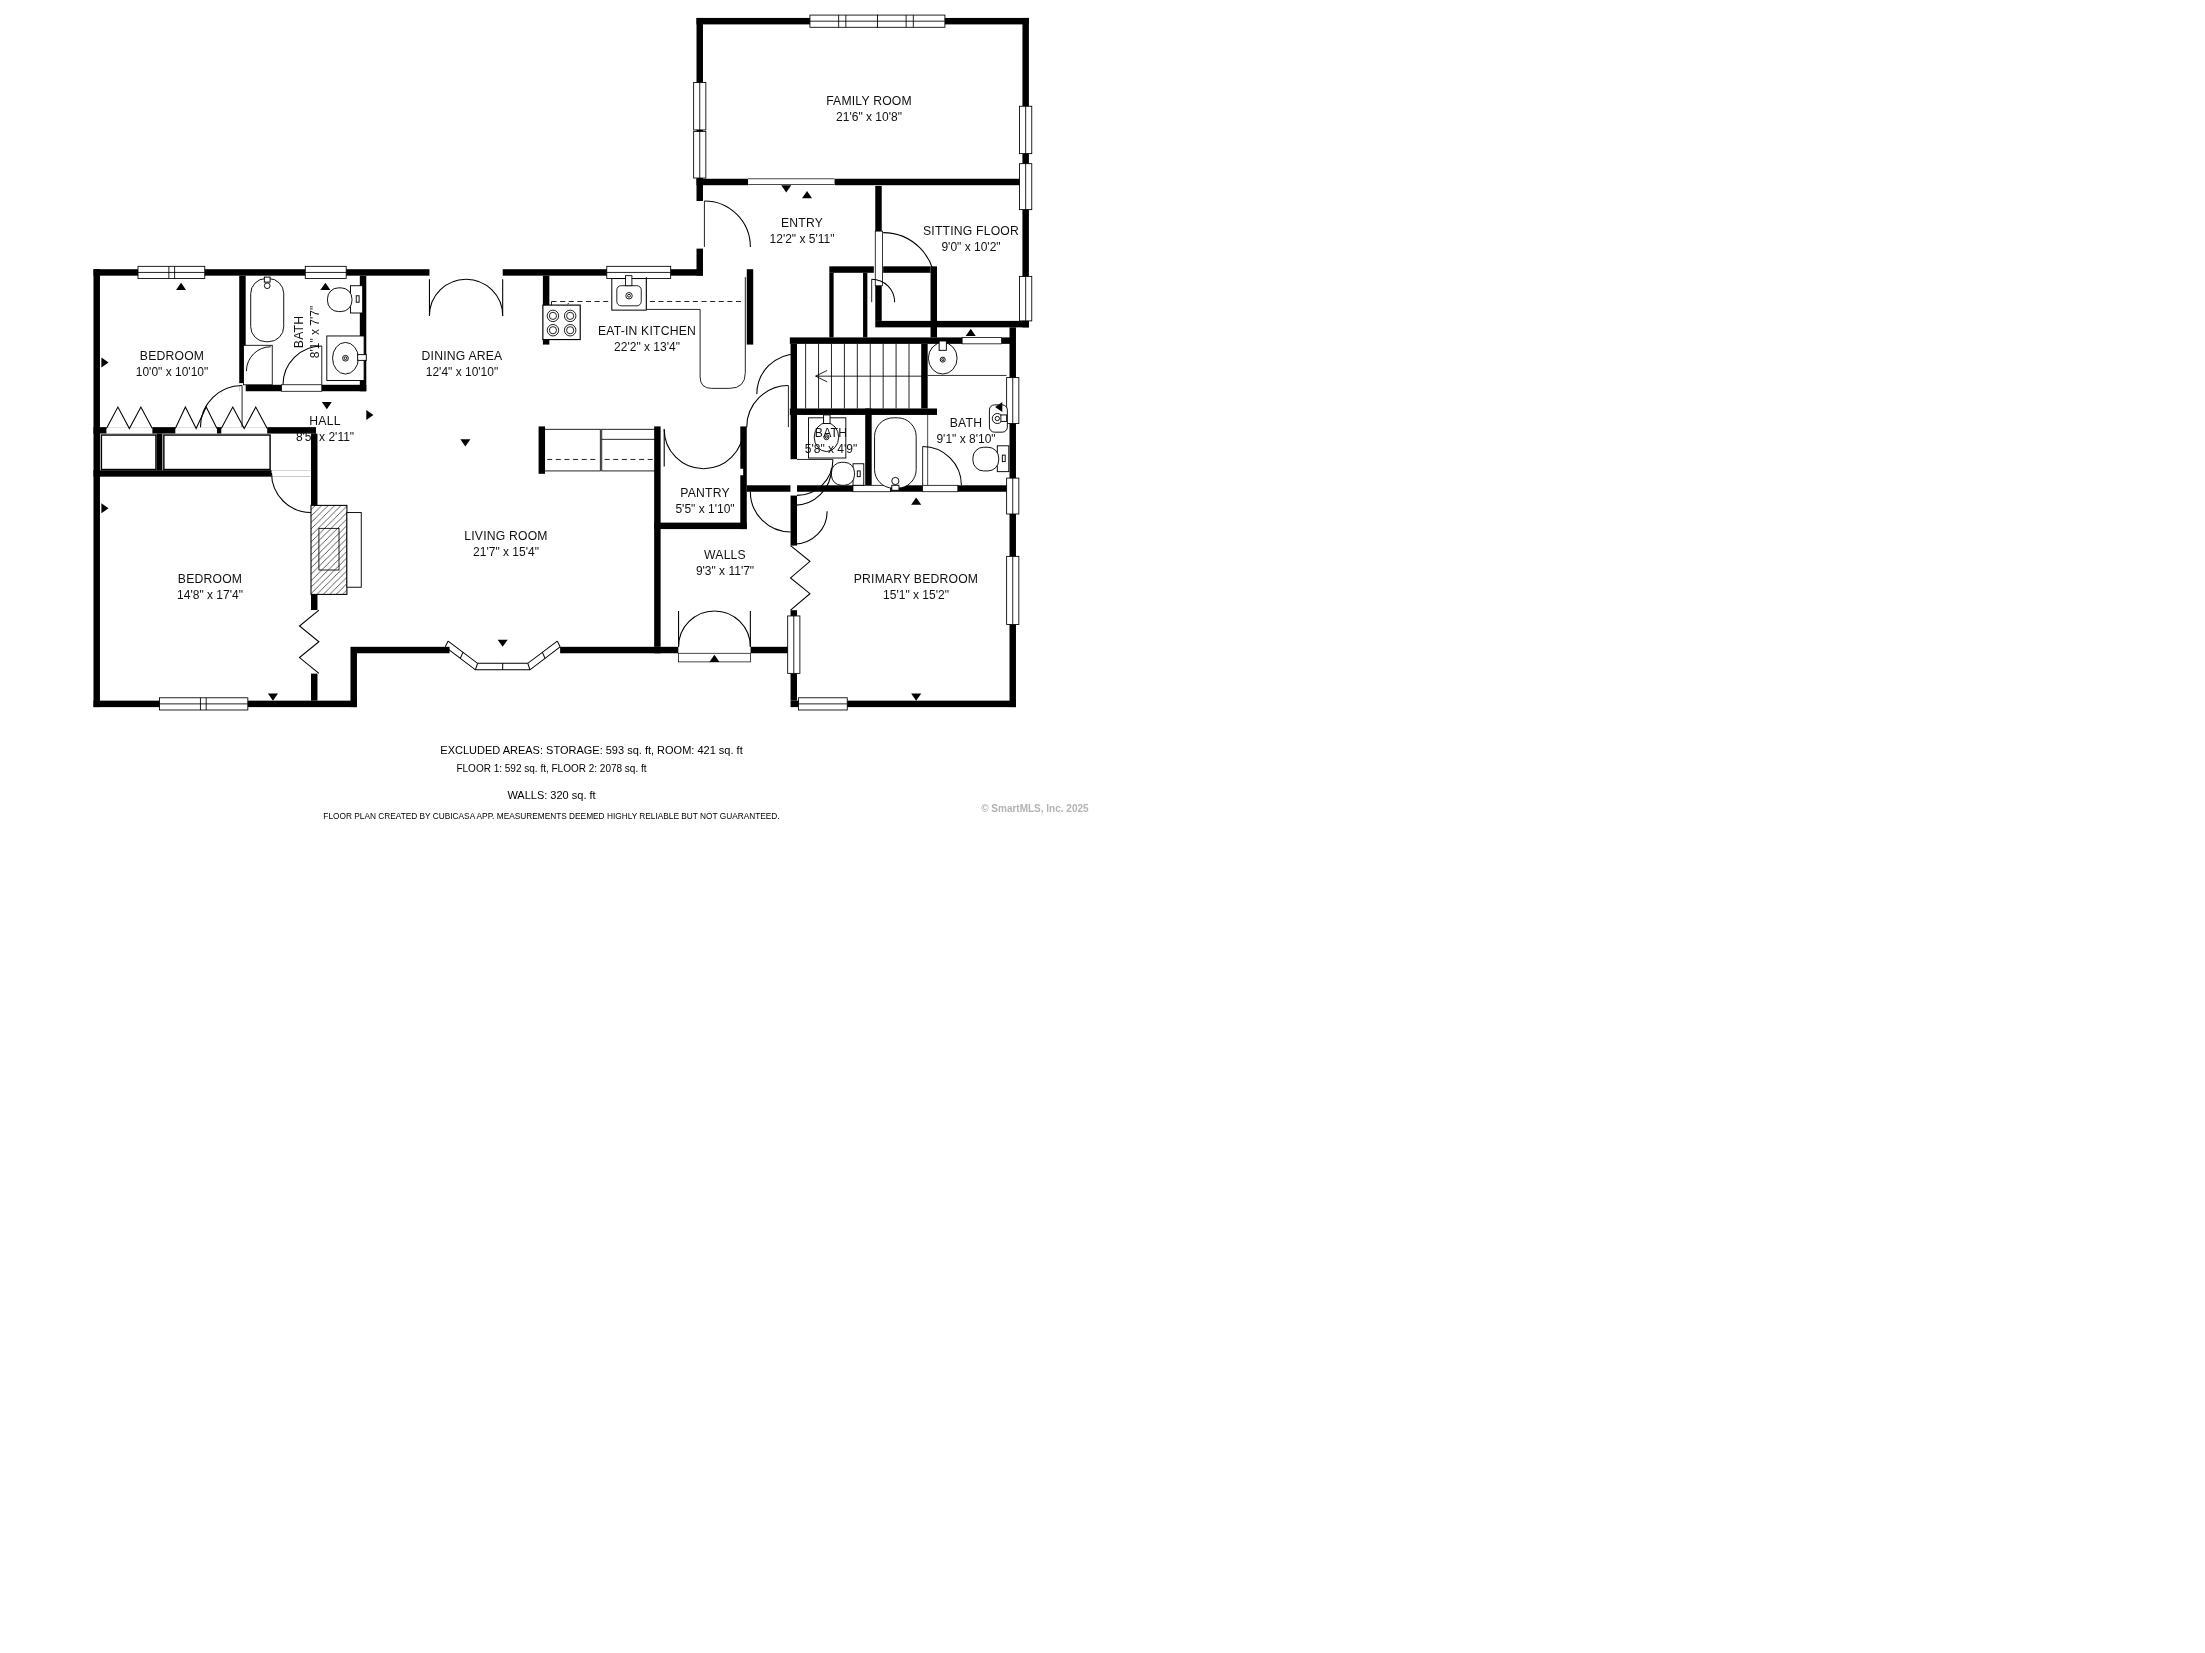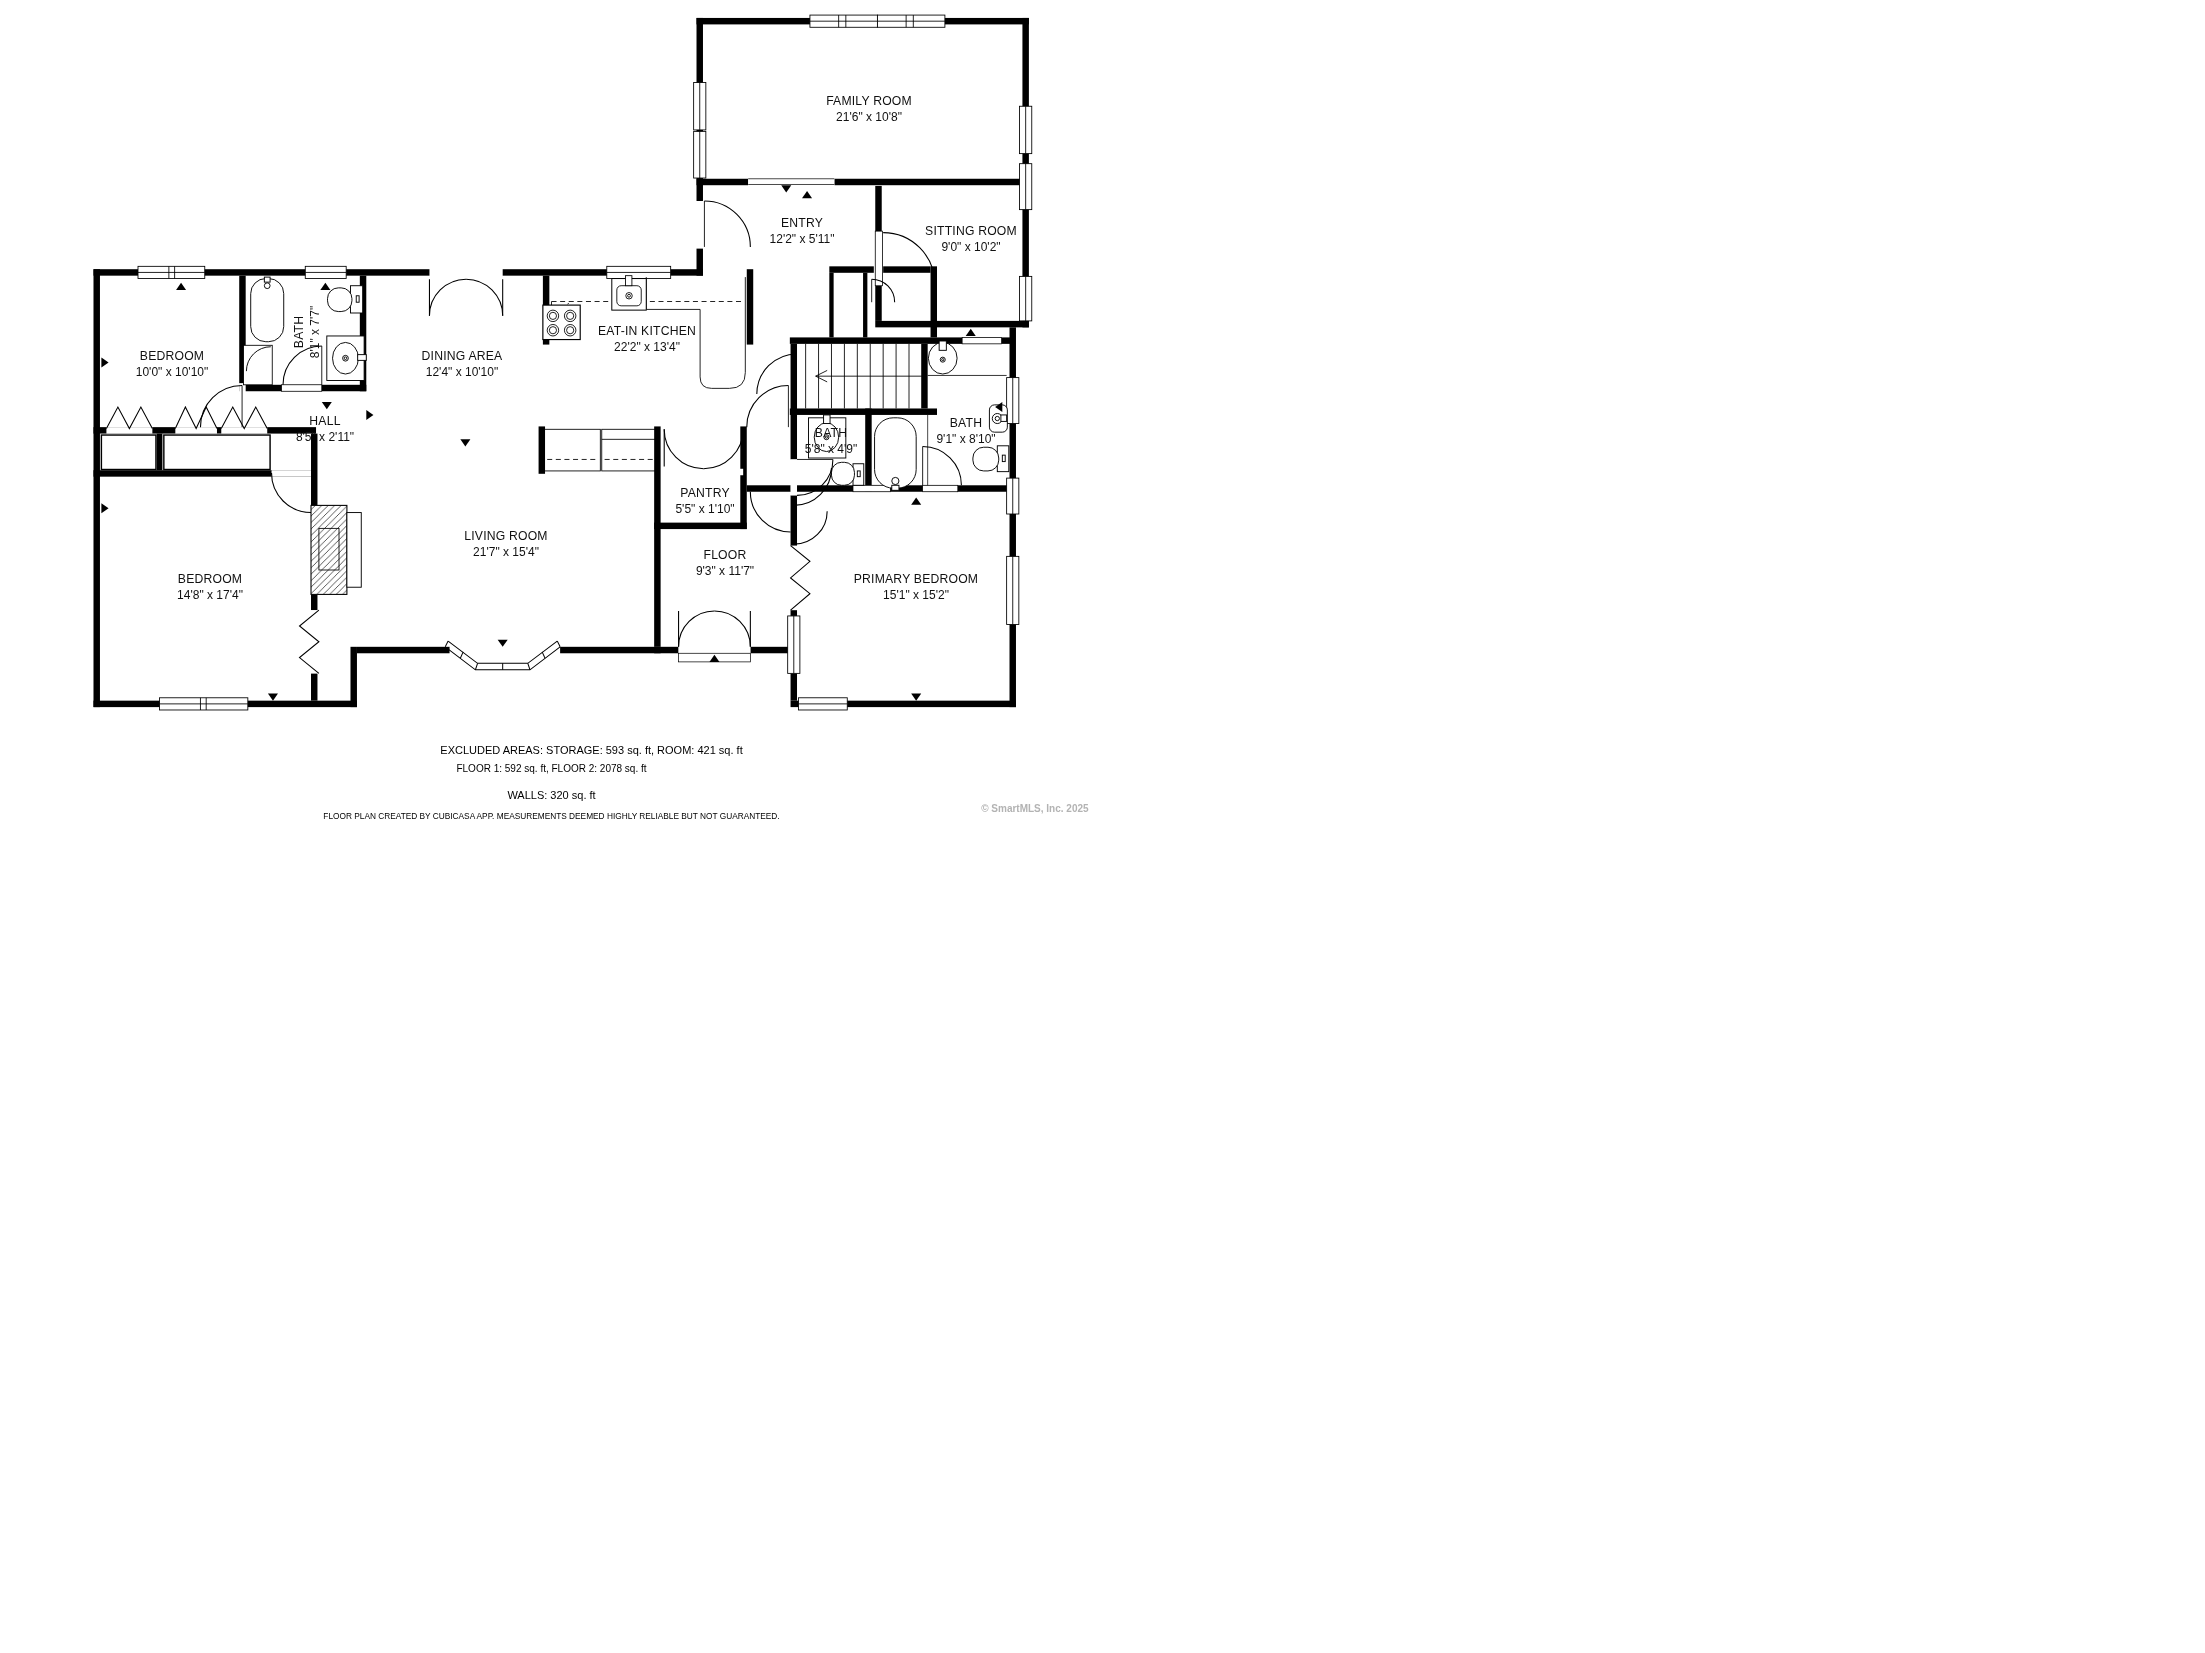--- a/index.html
+++ b/index.html
@@ -417,21 +417,21 @@
 
 <div class="room-label" style="left:869px;top:93px;">
   <div class="rname">FAMILY ROOM</div>
       <div class="rdims">21'6" x 10'8"</div>
 </div>
 <div class="room-label" style="left:802px;top:215px;">
   <div class="rname">ENTRY</div>
       <div class="rdims">12'2" x 5'11"</div>
 </div>
 <div class="room-label" style="left:971px;top:223px;">
-  <div class="rname">SITTING ROOM</div>
+  <div class="rname">SITTING FLOOR</div>
       <div class="rdims">9'0" x 10'2"</div>
 </div>
 <div class="room-label" style="left:172px;top:348px;">
   <div class="rname">BEDROOM</div>
       <div class="rdims">10'0" x 10'10"</div>
 </div>
 <div class="room-label rotated" style="left:307px;top:332px;">
   <div class="rname">BATH</div>
       <div class="rdims">8'1" x 7'7"</div>
 </div>
@@ -461,21 +461,21 @@
 </div>
 <div class="room-label" style="left:210px;top:571px;">
   <div class="rname">BEDROOM</div>
       <div class="rdims">14'8" x 17'4"</div>
 </div>
 <div class="room-label" style="left:506px;top:528px;">
   <div class="rname">LIVING ROOM</div>
       <div class="rdims">21'7" x 15'4"</div>
 </div>
 <div class="room-label" style="left:725px;top:547px;">
-  <div class="rname">FLOOR</div>
+  <div class="rname">WALLS</div>
       <div class="rdims">9'3" x 11'7"</div>
 </div>
 <div class="room-label" style="left:916px;top:571px;">
   <div class="rname">PRIMARY BEDROOM</div>
       <div class="rdims">15'1" x 15'2"</div>
 </div>
 
 <div class="footer f-line2">FLOOR 1: 592 sq. ft, FLOOR 2: 2078 sq. ft</div>
 <div class="footer f-line3">EXCLUDED AREAS: STORAGE: 593 sq. ft, ROOM: 421 sq. ft</div>
 <div class="footer f-line4">WALLS: 320 sq. ft</div>

